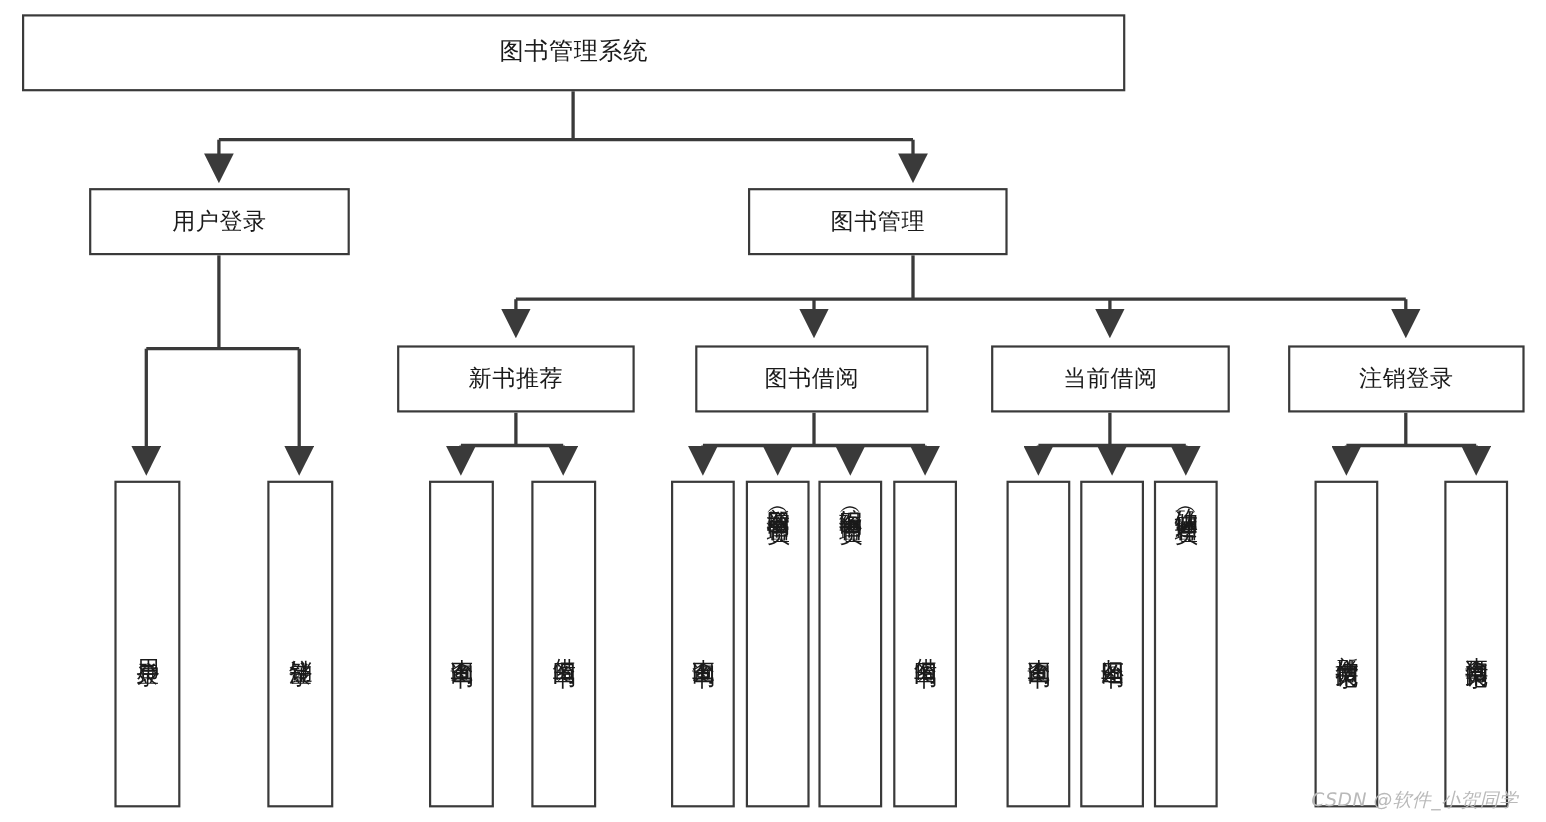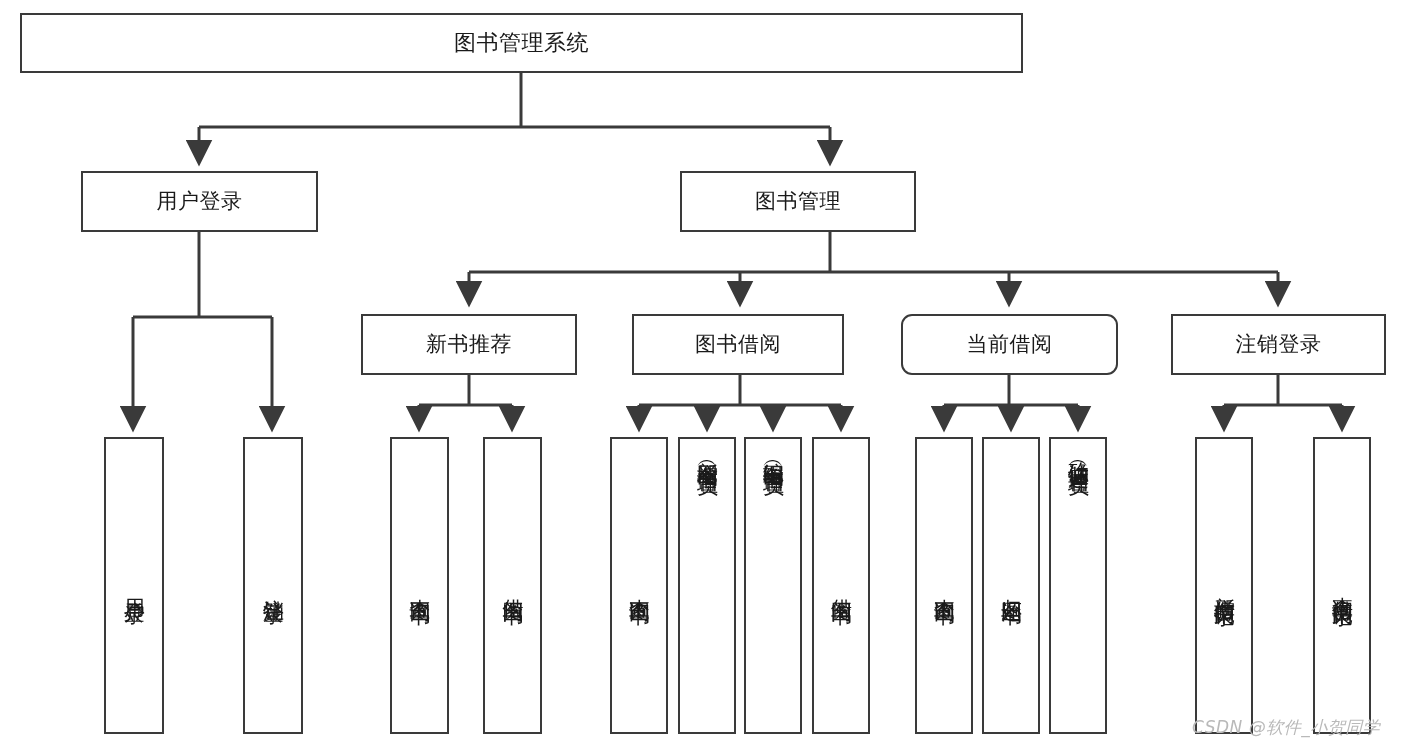--- a/index.html
+++ b/index.html
@@ -123,41 +123,41 @@
       <path d="M 1011 405 L 1011 428" marker-end="url(#arrow)"></path>
       <path d="M 1078 405 L 1078 428" marker-end="url(#arrow)"></path>
 
       <path d="M 1278 375 L 1278 405"></path>
       <path d="M 1224 405 L 1342 405"></path>
       <path d="M 1224 405 L 1224 428" marker-end="url(#arrow)"></path>
       <path d="M 1342 405 L 1342 428" marker-end="url(#arrow)"></path>
     </g>
   </svg>
 
-  <div class="node h root" style="left:20px; top:13px; width:1003px; height:60px;">
+  <div class="node h root" style="left:20px; top:13px; width:1003px; height:70px;">
     <span class="label">图书管理系统</span>
   </div>
 
   <div class="node h" style="left:81px; top:171px; width:237px; height:61px;">
     <span class="label">用户登录</span>
   </div>
 
   <div class="node h" style="left:680px; top:171px; width:236px; height:61px;">
     <span class="label">图书管理</span>
   </div>
 
   <div class="node h" style="left:361px; top:314px; width:216px; height:61px;font-family:Liberation Serif, serif;">
     <span class="label">新书推荐</span>
   </div>
 
   <div class="node h" style="left:632px; top:314px; width:212px; height:61px;">
     <span class="label">图书借阅</span>
   </div>
 
-  <div class="node h" style="left:901px; top:314px; width:217px; height:61px;border-radius:11px;">
+  <div class="node h" style="left:901px; top:314px; width:217px; height:61px;">
     <span class="label">当前借阅</span>
   </div>
 
   <div class="node h" style="left:1171px; top:314px; width:215px; height:61px;">
     <span class="label">注销登录</span>
   </div>
 
   <div class="node v center" style="left:104px; top:437px; width:60px; height:297px;">
     <span class="label">用户登录</span>
   </div>

